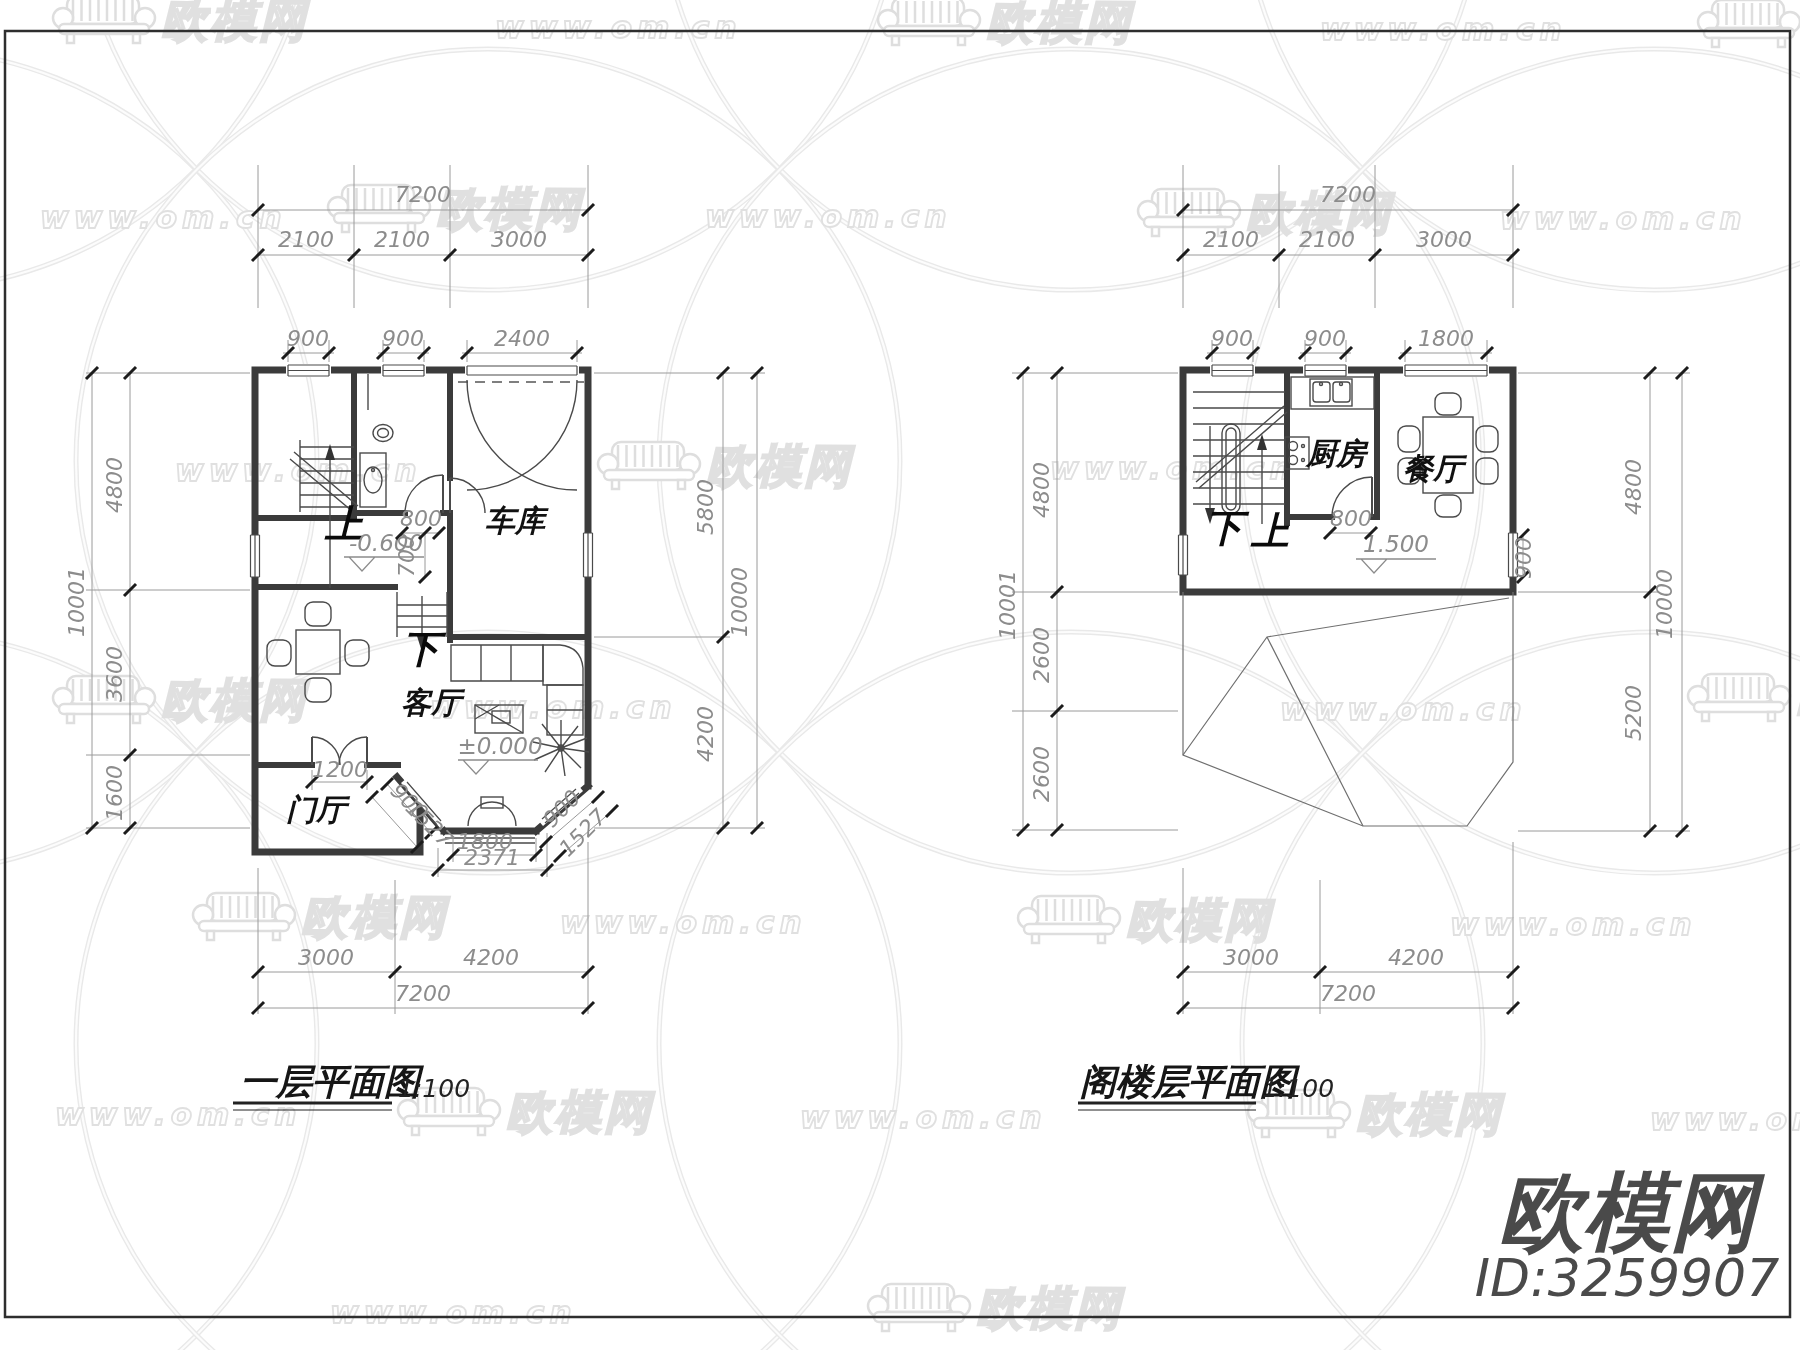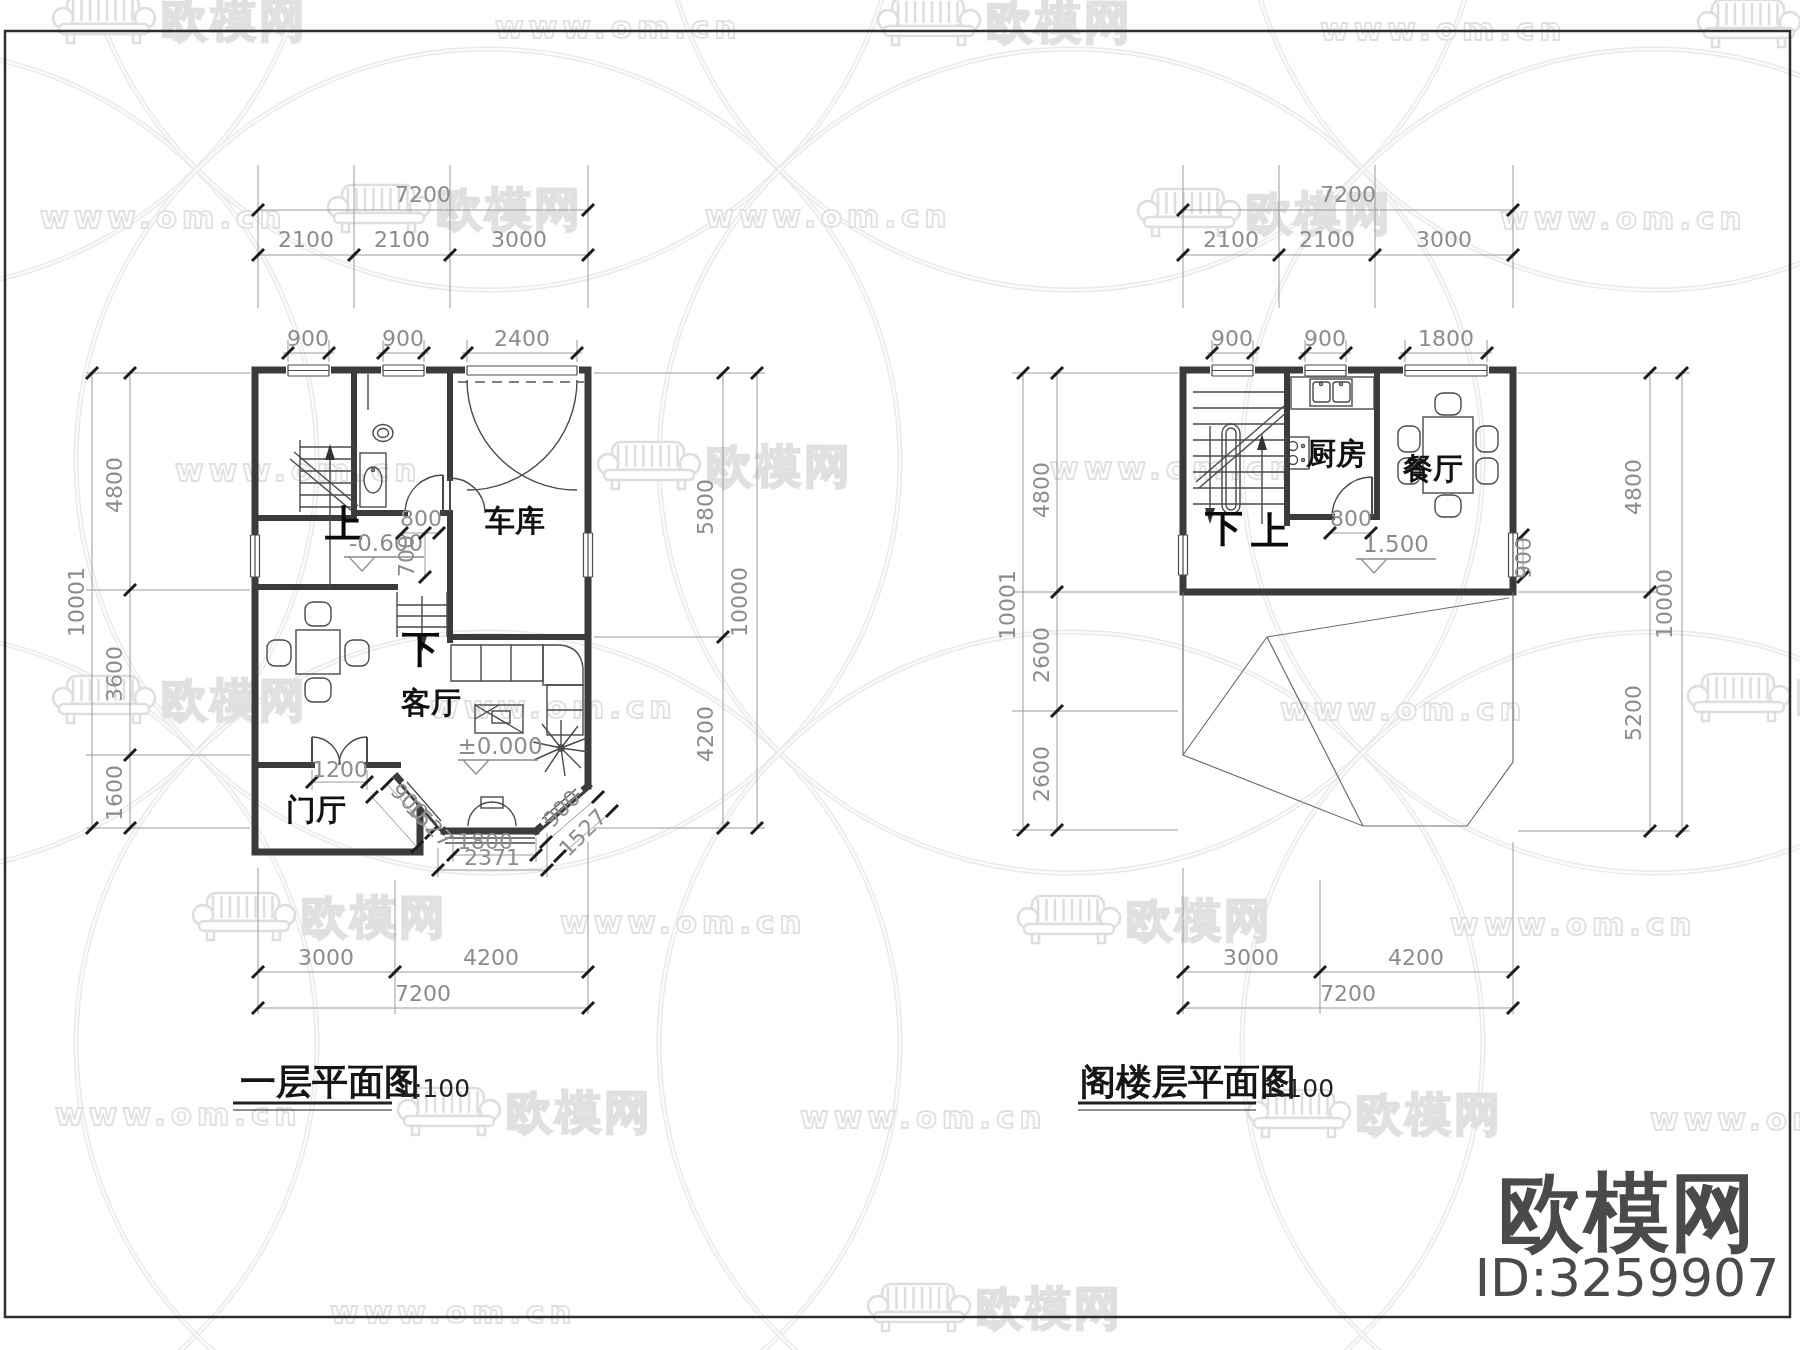--- a/index.html
+++ b/index.html
@@ -1,17 +1,17 @@
 <!DOCTYPE html>
 <html><head>
 <meta charset="utf-8">
 <style>
   html,body{margin:0;padding:0;background:#fff;}
   .page{position:relative;width:1800px;height:1350px;background:#ffffff;overflow:hidden;
-        font-family:"DejaVu Sans",sans-serif;}
+        font-family:"DejaVu Sans",sans-serif;font-style:italic;}
   svg{position:absolute;left:0;top:0;}
   text{font-family:"DejaVu Sans",sans-serif;}
   .dim{font-size:22px;fill:#8c8c8c;}
   .room{font-size:30px;font-weight:700;fill:#111;}
   .stairlbl{font-size:38px;font-weight:700;fill:#0a0a0a;}
   .level{font-size:23px;fill:#8c8c8c;}
   .title{font-size:36px;font-weight:700;fill:#161616;}
   .tscale{font-size:25px;fill:#222;}
   .logo-brand{font-size:86px;font-weight:700;fill:#4a4a4a;}
   .logo-id{font-size:52px;fill:#4a4a4a;}

